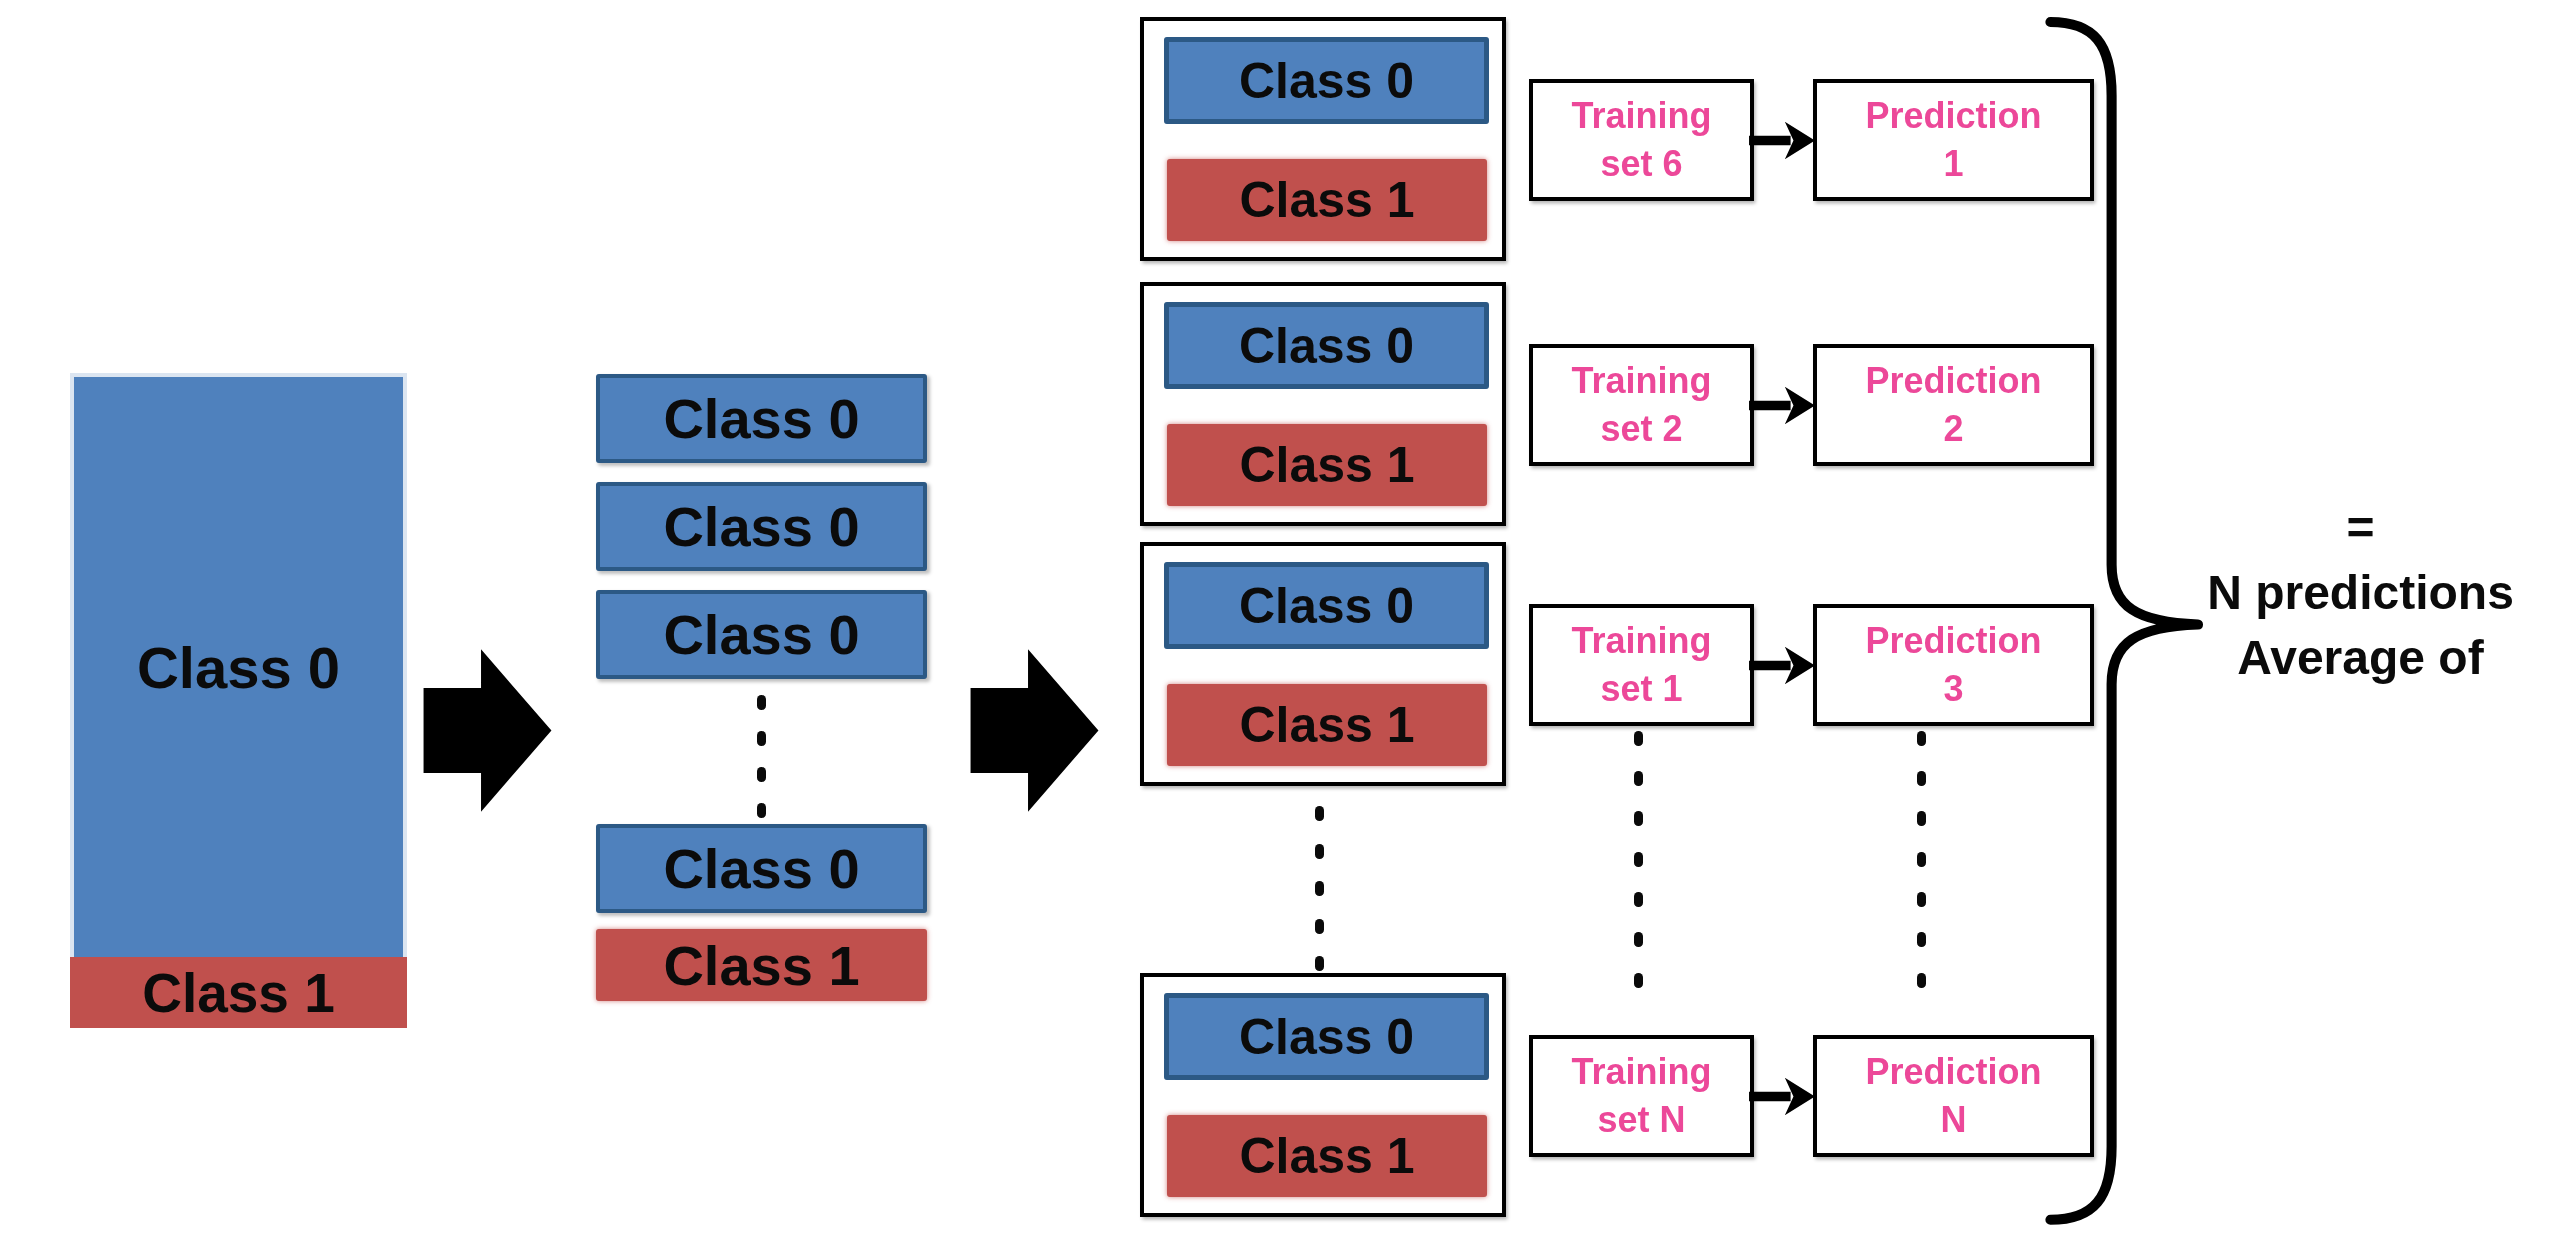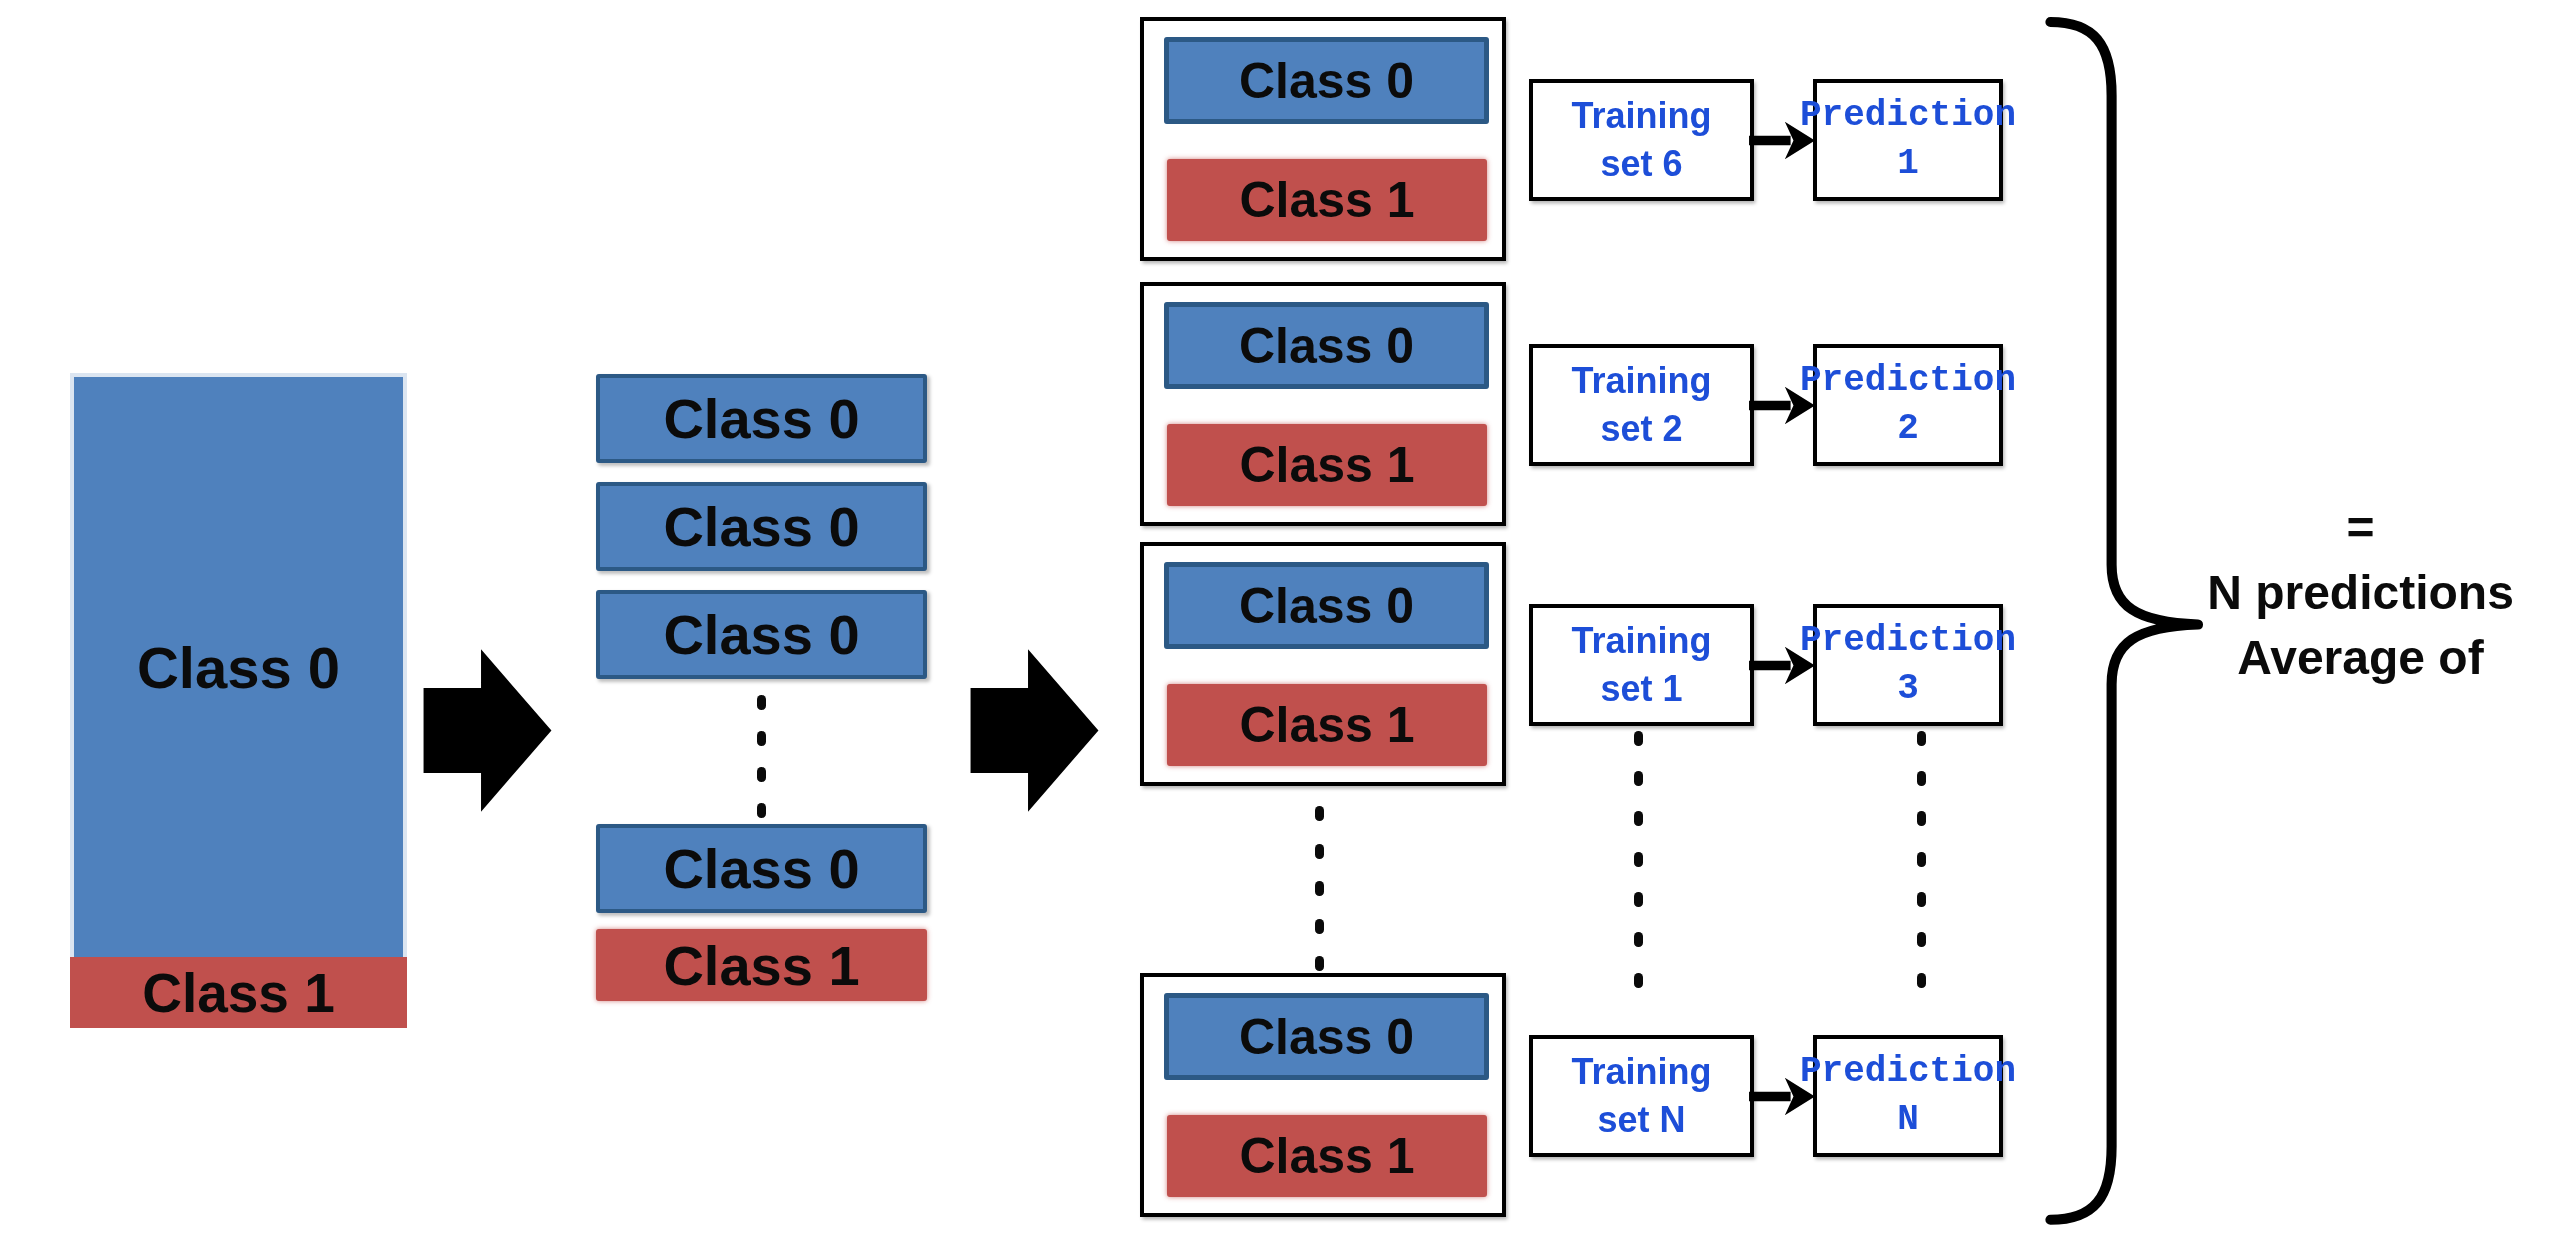--- a/index.html
+++ b/index.html
@@ -125,24 +125,24 @@
   }
 
   .tbox, .pbox {
     position: absolute;
     top: 62px; height: 122px;
     background: #fff;
     border: 4.3px solid #000;
     box-shadow: 2.2px 2.9px 3.6px rgba(0,0,0,0.3);
     display: flex; flex-direction: column; align-items: center; justify-content: center;
     font-size: 36px; font-weight: 700; line-height: 48px;
-    text-align: center; color: #1d4ed8;
+    text-align: center; color: #ec4899;
   }
   .tbox { left: 1529px; width: 225px; }
-  .pbox { left: 1813px; width: 190px; font-family: Liberation Mono, monospace; }
+  .pbox { left: 1813px; width: 281px; }
 
   .small-arrow { position: absolute; left: 1749px; top: 102px; width: 66px; height: 43px; }
   .small-arrow line { stroke: #000; stroke-width: 13px; }
   .small-arrow polygon { fill: #000; }
 
   
   .brace { position: absolute; left: 2036px; top: 8.6px; width: 180px; height: 1218px; }
   .brace path {
     fill: none;
     stroke: #000;

